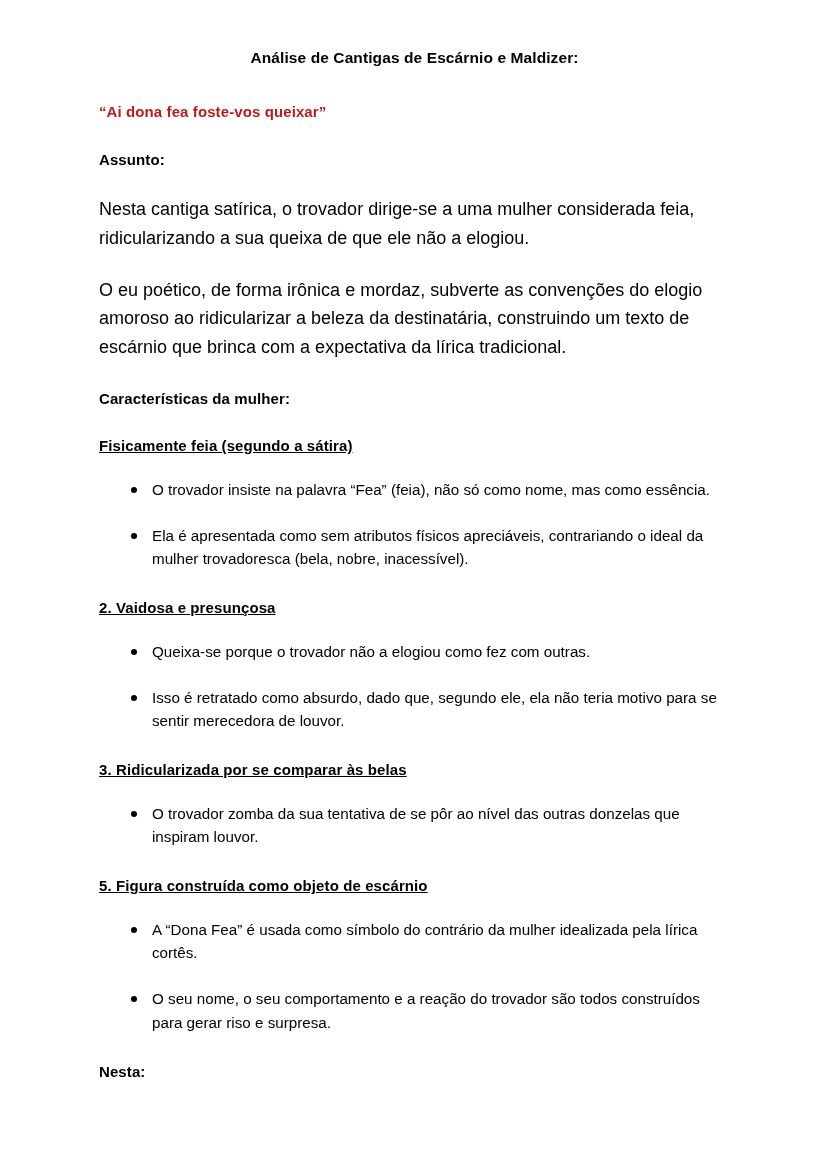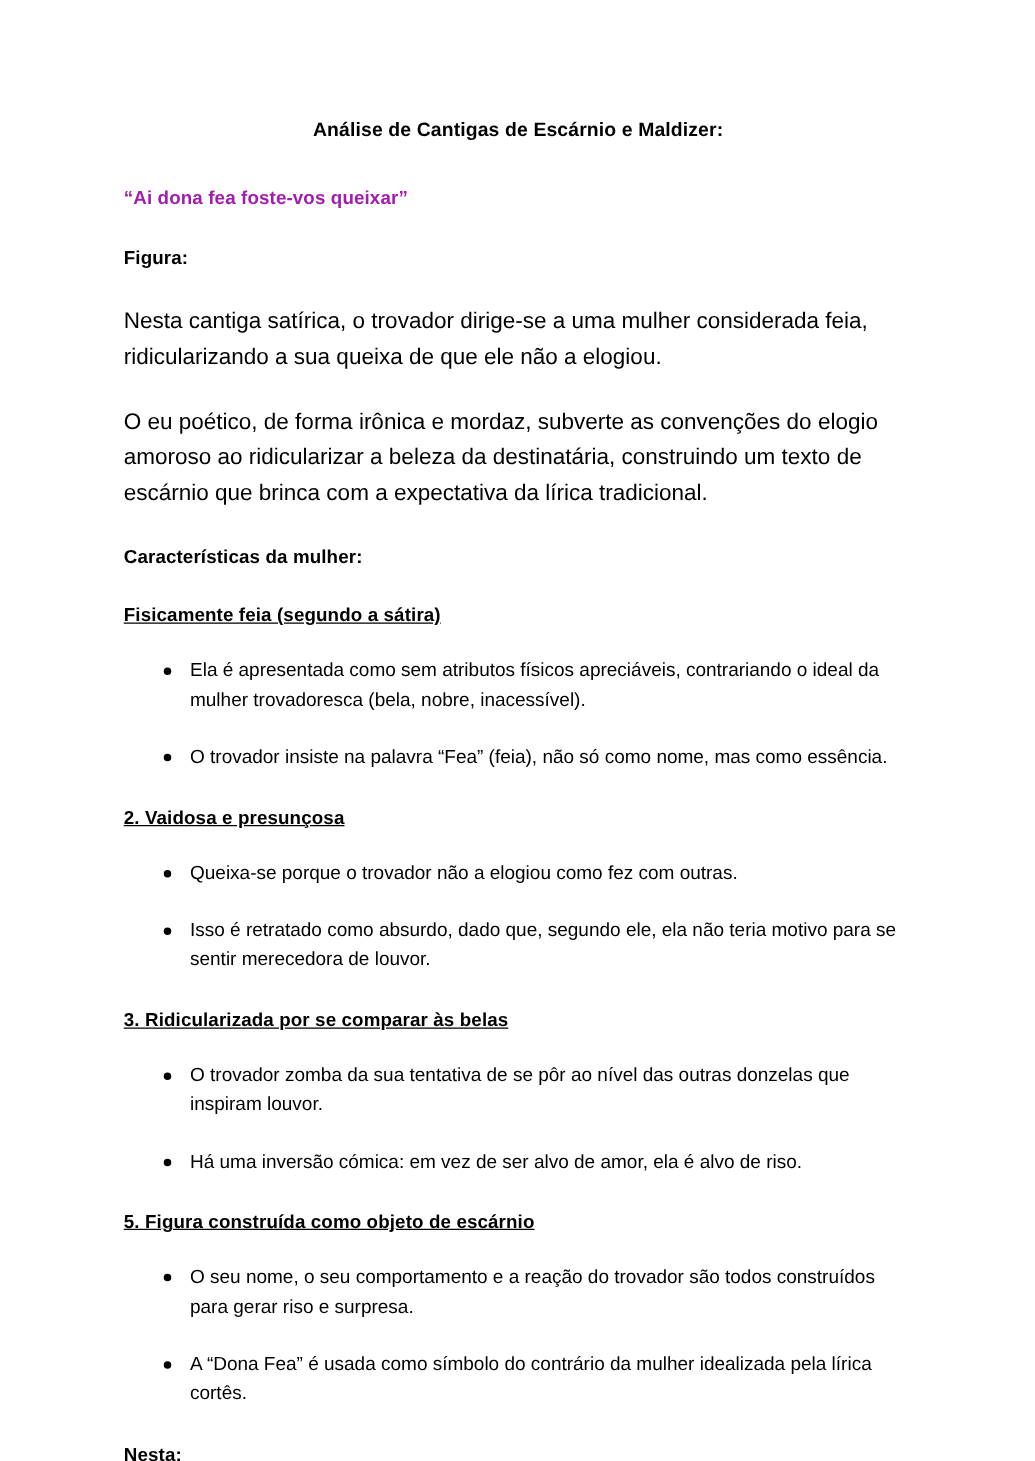--- a/index.html
+++ b/index.html
@@ -14,34 +14,34 @@
     font-family: "Liberation Sans", sans-serif;
     color: #000000;
     -webkit-font-smoothing: antialiased;
   }
   .page {
     position: relative;
     width: 828px;
     height: 1169px;
     background: #ffffff;
     box-sizing: border-box;
-    padding: 95px 98px 0 99px;
+    padding: 48px 98px 0 99px;
     overflow: hidden;
   }
   .doc-title {
     text-align: center;
     font-size: 15.5px;
     font-weight: bold;
     line-height: 1.35;
     margin: 0 0 0 0;
     padding: 0 0 0 0;
     letter-spacing: 0.1px;
   }
   .song-title {
-    color: #a21caf;
+    color: #b91c1c;
     font-size: 15px;
     font-weight: bold;
     line-height: 1.35;
     margin: 33px 0 0 0;
     letter-spacing: 0.1px;
   }
   .section-head {
     font-size: 15px;
     font-weight: bold;
     line-height: 1.4;
@@ -88,47 +88,46 @@
 </style>
 </head>
 <body>
 
 <div class="page">
 
   <h1 class="doc-title">Análise de Cantigas de Escárnio e Maldizer:</h1>
 
   <h2 class="song-title">“Ai dona fea foste-vos queixar”</h2>
 
-  <h3 class="section-head">Figura:</h3>
+  <h3 class="section-head">Assunto:</h3>
 
   <p class="para first">Nesta cantiga satírica, o trovador dirige-se a uma mulher considerada feia, ridicularizando a sua queixa de que ele não a elogiou.</p>
 
   <p class="para">O eu poético, de forma irônica e mordaz, subverte as convenções do elogio amoroso ao ridicularizar a beleza da destinatária, construindo um texto de escárnio que brinca com a expectativa da lírica tradicional.</p>
 
   <h3 class="section-head">Características da mulher:</h3>
 
   <h4 class="section-head tight">Fisicamente feia (segundo a sátira)</h4>
   <ul class="bullets">
+    <li>O trovador insiste na palavra “Fea” (feia), não só como nome, mas como essência.</li>
     <li>Ela é apresentada como sem atributos físicos apreciáveis, contrariando o ideal da mulher trovadoresca (bela, nobre, inacessível).</li>
-    <li>O trovador insiste na palavra “Fea” (feia), não só como nome, mas como essência.</li>
   </ul>
 
   <h4 class="section-head tight">2. Vaidosa e presunçosa</h4>
   <ul class="bullets">
     <li>Queixa-se porque o trovador não a elogiou como fez com outras.</li>
     <li>Isso é retratado como absurdo, dado que, segundo ele, ela não teria motivo para se sentir merecedora de louvor.</li>
   </ul>
 
   <h4 class="section-head tight">3. Ridicularizada por se comparar às belas</h4>
   <ul class="bullets">
     <li>O trovador zomba da sua tentativa de se pôr ao nível das outras donzelas que inspiram louvor.</li>
-    <li>Há uma inversão cómica: em vez de ser alvo de amor, ela é alvo de riso.</li>
   </ul>
 
   <h4 class="section-head tight">5. Figura construída como objeto de escárnio</h4>
   <ul class="bullets">
+    <li>A “Dona Fea” é usada como símbolo do contrário da mulher idealizada pela lírica cortês.</li>
     <li>O seu nome, o seu comportamento e a reação do trovador são todos construídos para gerar riso e surpresa.</li>
-    <li>A “Dona Fea” é usada como símbolo do contrário da mulher idealizada pela lírica cortês.</li>
   </ul>
 
   <h3 class="section-head">Nesta:</h3>
 
 </div>
 
 </body></html>

